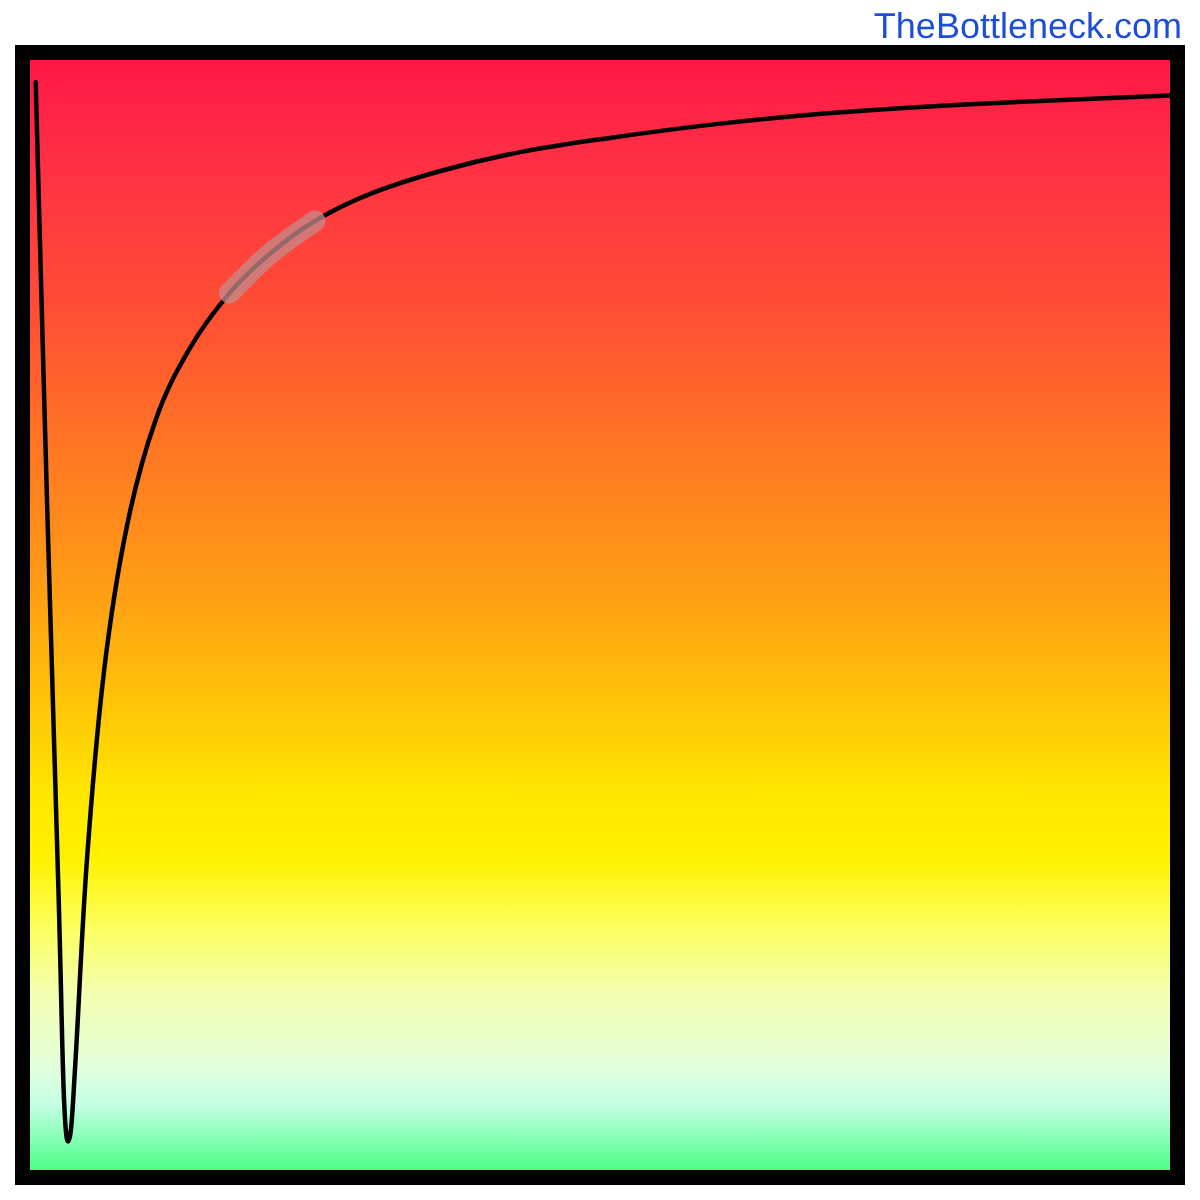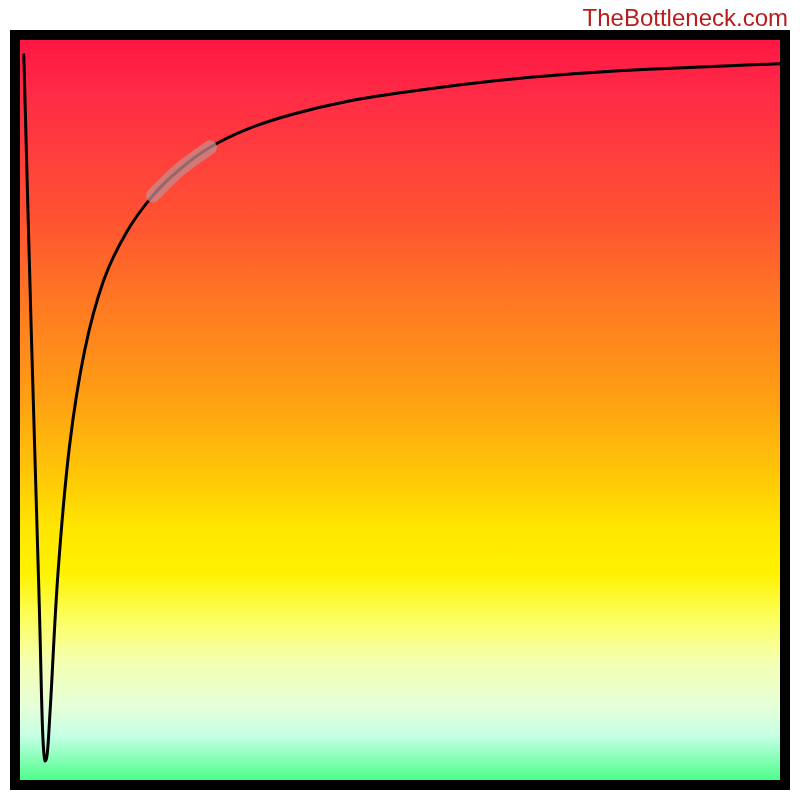--- a/index.html
+++ b/index.html
@@ -8,21 +8,21 @@
     width: 800px;
     height: 800px;
     position: relative;
   }
   .watermark {
     position: absolute;
     top: 4px;
     right: 12px;
     font-family: Arial, Helvetica, sans-serif;
     font-size: 24px;
-    color: #b91c1c;
+    color: #1d4ed8;
     z-index: 10;
     margin-left: 43px;
   }
   .frame {
     position: absolute;
     top: 30px;
     left: 10px;
     width: 780px;
     height: 760px;
     border: 10px solid #000;

